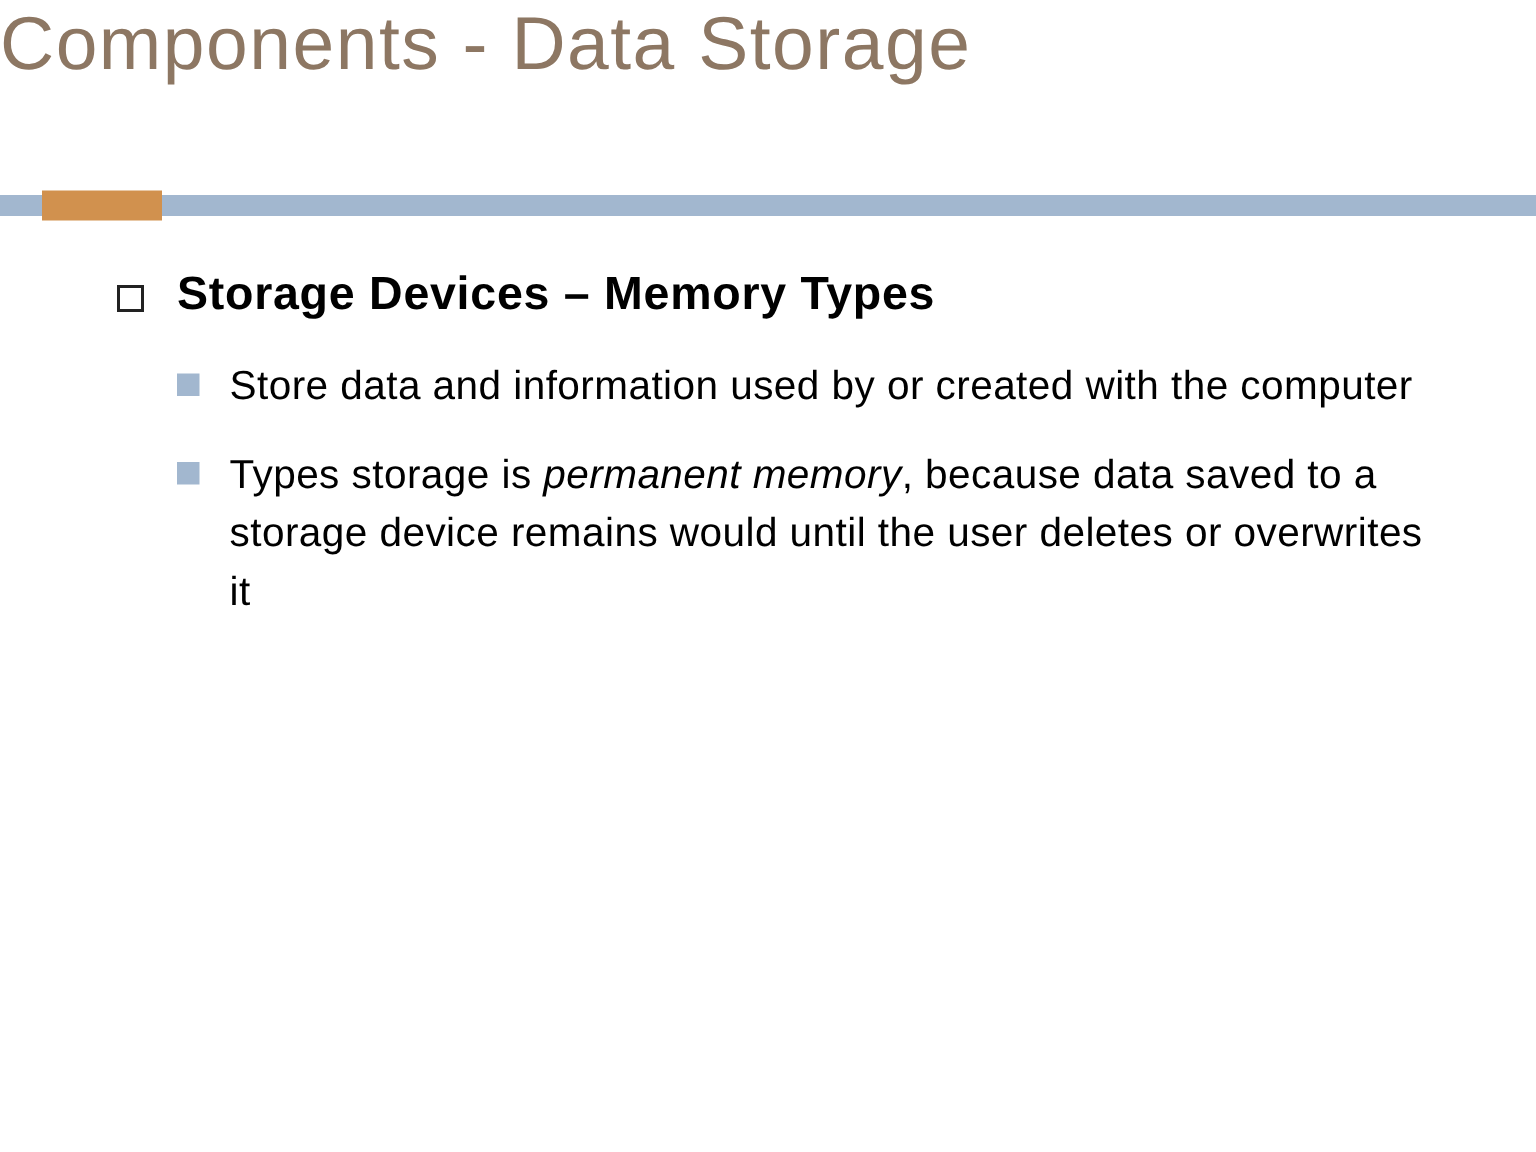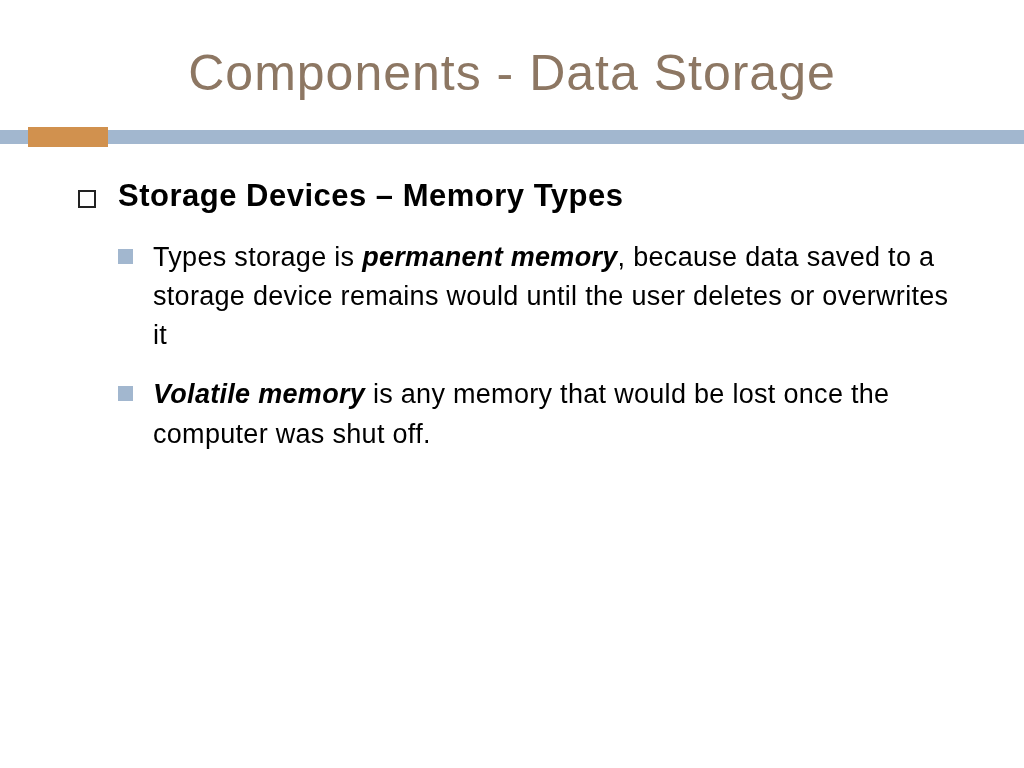--- a/index.html
+++ b/index.html
@@ -9,22 +9,20 @@
     }
     body {
       width: 1024px;
       height: 768px;
       background: #ffffff;
       font-family: "Segoe UI", "Tahoma", sans-serif;
       position: relative;
       overflow: hidden;
     }
     .title-area {
-      padding-top: 44px;
-      text-align: center;
     }
     .slide-title {
       font-family: "Century Gothic", "Segoe UI", sans-serif;
       font-size: 50px;
       font-weight: 400;
       color: #8d7763;
       letter-spacing: 1px;
     }
     .accent-bar {
       position: absolute;
@@ -86,21 +84,21 @@
     }
     .sub-text {
       font-family: "Century Gothic", "Segoe UI", sans-serif;
       font-size: 27px;
       font-weight: 400;
       color: #000;
       line-height: 1.45;
       letter-spacing: 0.3px;
     }
     .sub-text strong.italic {
-      font-weight: 700;
+      font-weight: 400;
       font-style: italic;
     }
   </style>
 </head>
 <body>
 
 <div class="title-area">
   <h1 class="slide-title">Components - Data Storage</h1>
 </div>
 
@@ -108,25 +106,25 @@
 <div class="accent-tab"></div>
 
 <div class="content-area">
   <div class="main-heading">
     <span class="bullet-square-outline"></span>
     <div class="main-heading-text">Storage Devices – Memory Types</div>
   </div>
 
   <div class="sub-list">
 
+    <div class="sub-item">
+      <span class="bullet-square-filled"></span>
+      <div class="sub-text">Store data and information used by or created with the computer</div>
+    </div>
 
     <div class="sub-item">
       <span class="bullet-square-filled"></span>
       <div class="sub-text"><span>Types storage is </span><strong class="italic">permanent memory</strong><span>, because data saved to a storage device remains would until the user deletes or overwrites it</span></div>
     </div>
 
-    <div class="sub-item">
-      <span class="bullet-square-filled"></span>
-      <div class="sub-text"><strong class="italic">Volatile memory</strong><span> is any memory that would be lost once the computer was shut off.</span></div>
-    </div>
 
   </div>
 </div>
 
 </body></html>

